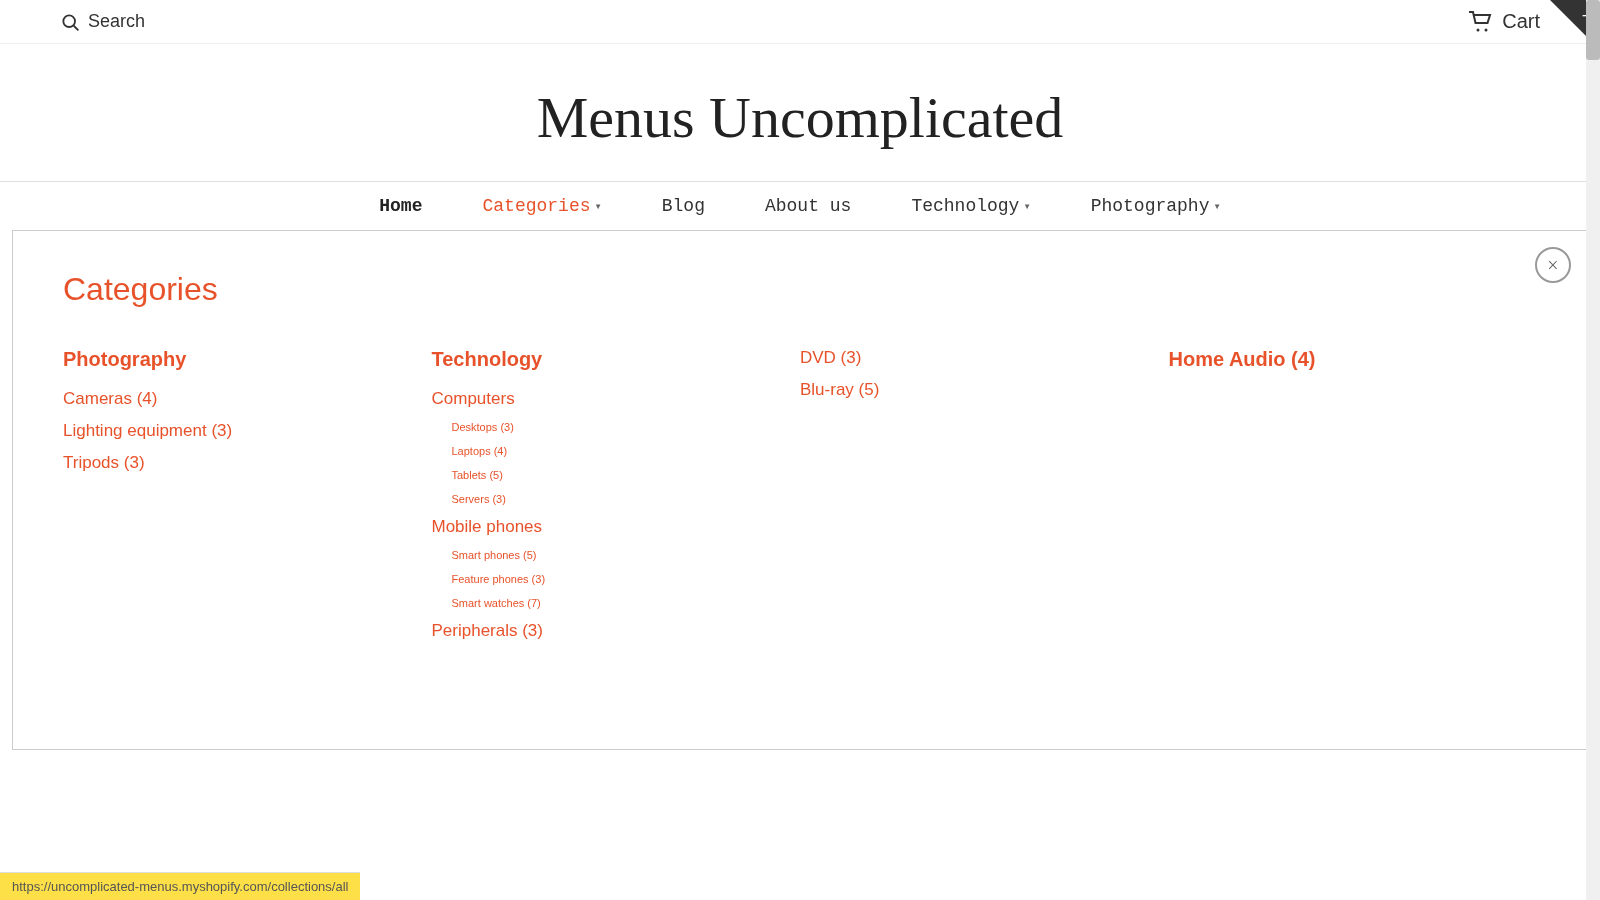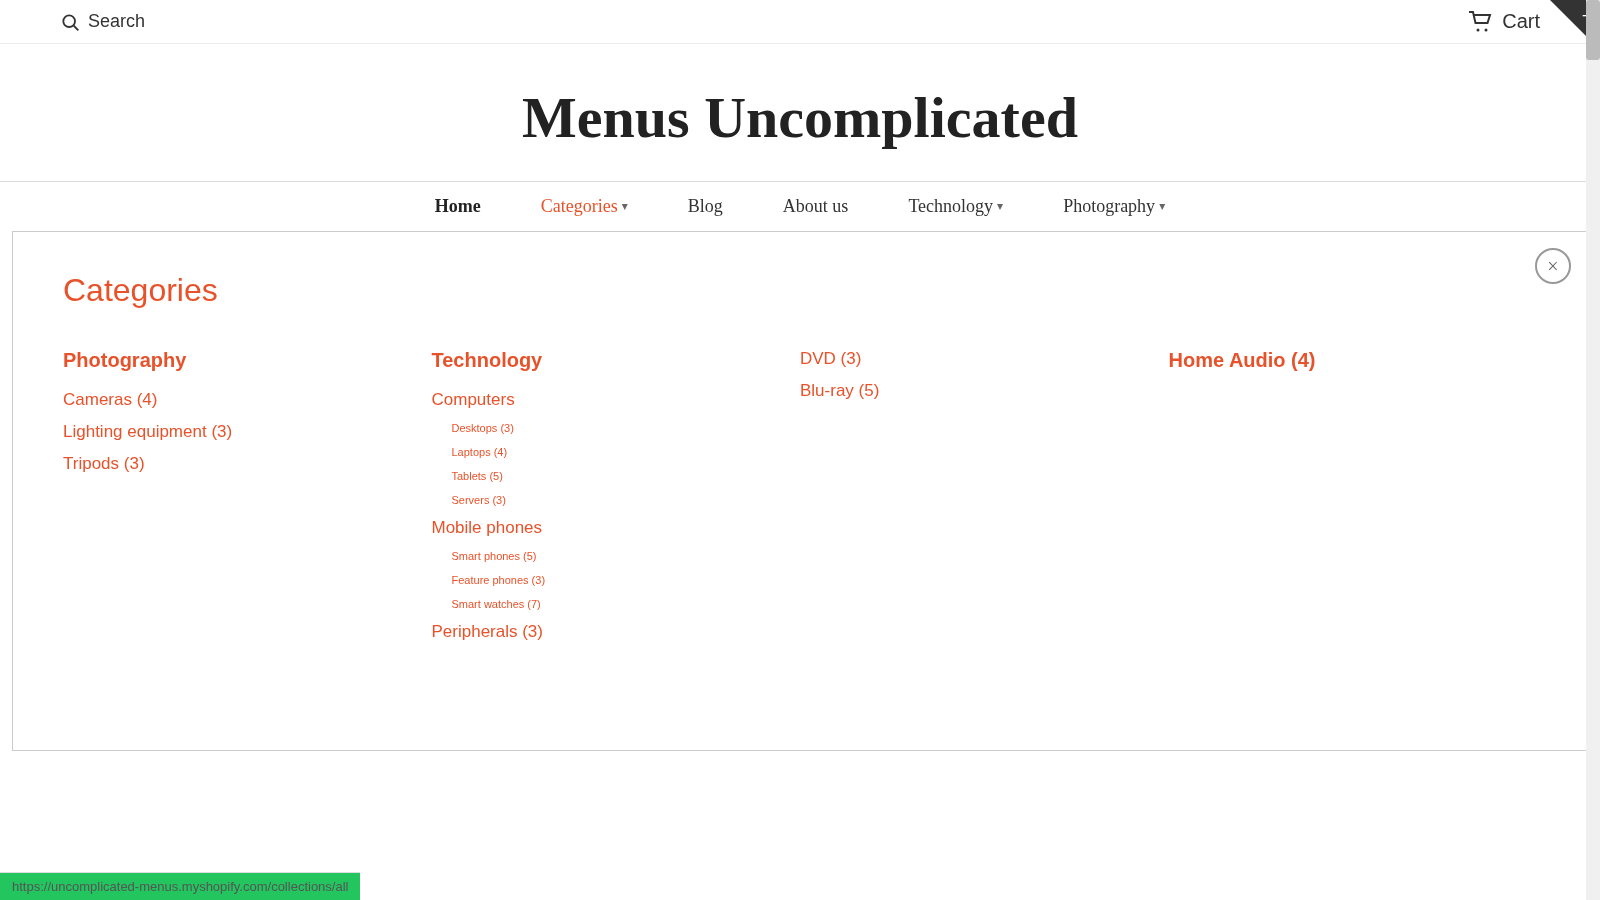--- a/index.html
+++ b/index.html
@@ -60,37 +60,37 @@
       font-weight: bold;
     }
 
     
     .site-title-area {
       text-align: center;
       padding: 40px 0 30px;
     }
     .site-title {
       font-size: 58px;
-      font-weight: 700;
+      font-weight: 400;
       color: #222;
       font-family: Georgia, serif;
     }
 
     
     .nav-bar {
       border-top: 1px solid #ddd;
       display: flex;
       justify-content: center;
       align-items: center;
       gap: 60px;
       padding: 14px 0;
     }
     .nav-item {
       font-size: 18px;
-      font-family: Liberation Serif, serif;
+      font-family: Liberation Mono, monospace;
       cursor: pointer;
       color: #333;
       text-decoration: none;
       display: flex;
       align-items: center;
       gap: 4px;
     }
     .nav-item.active {
       font-weight: bold;
       color: #222;
@@ -163,21 +163,21 @@
     .col-item.sub {
       padding-left: 20px;
       font-size: 11px;
     }
 
     
     .status-bar {
       position: fixed;
       bottom: 0;
       left: 0;
-      background: #22c55e;
+      background: #fde047;
       border-top: 1px solid #ddd;
       padding: 6px 12px;
       font-size: 13px;
       color: #555;
       font-family: Arial, sans-serif;
     }
 
     
     .scrollbar-area {
       position: fixed;

